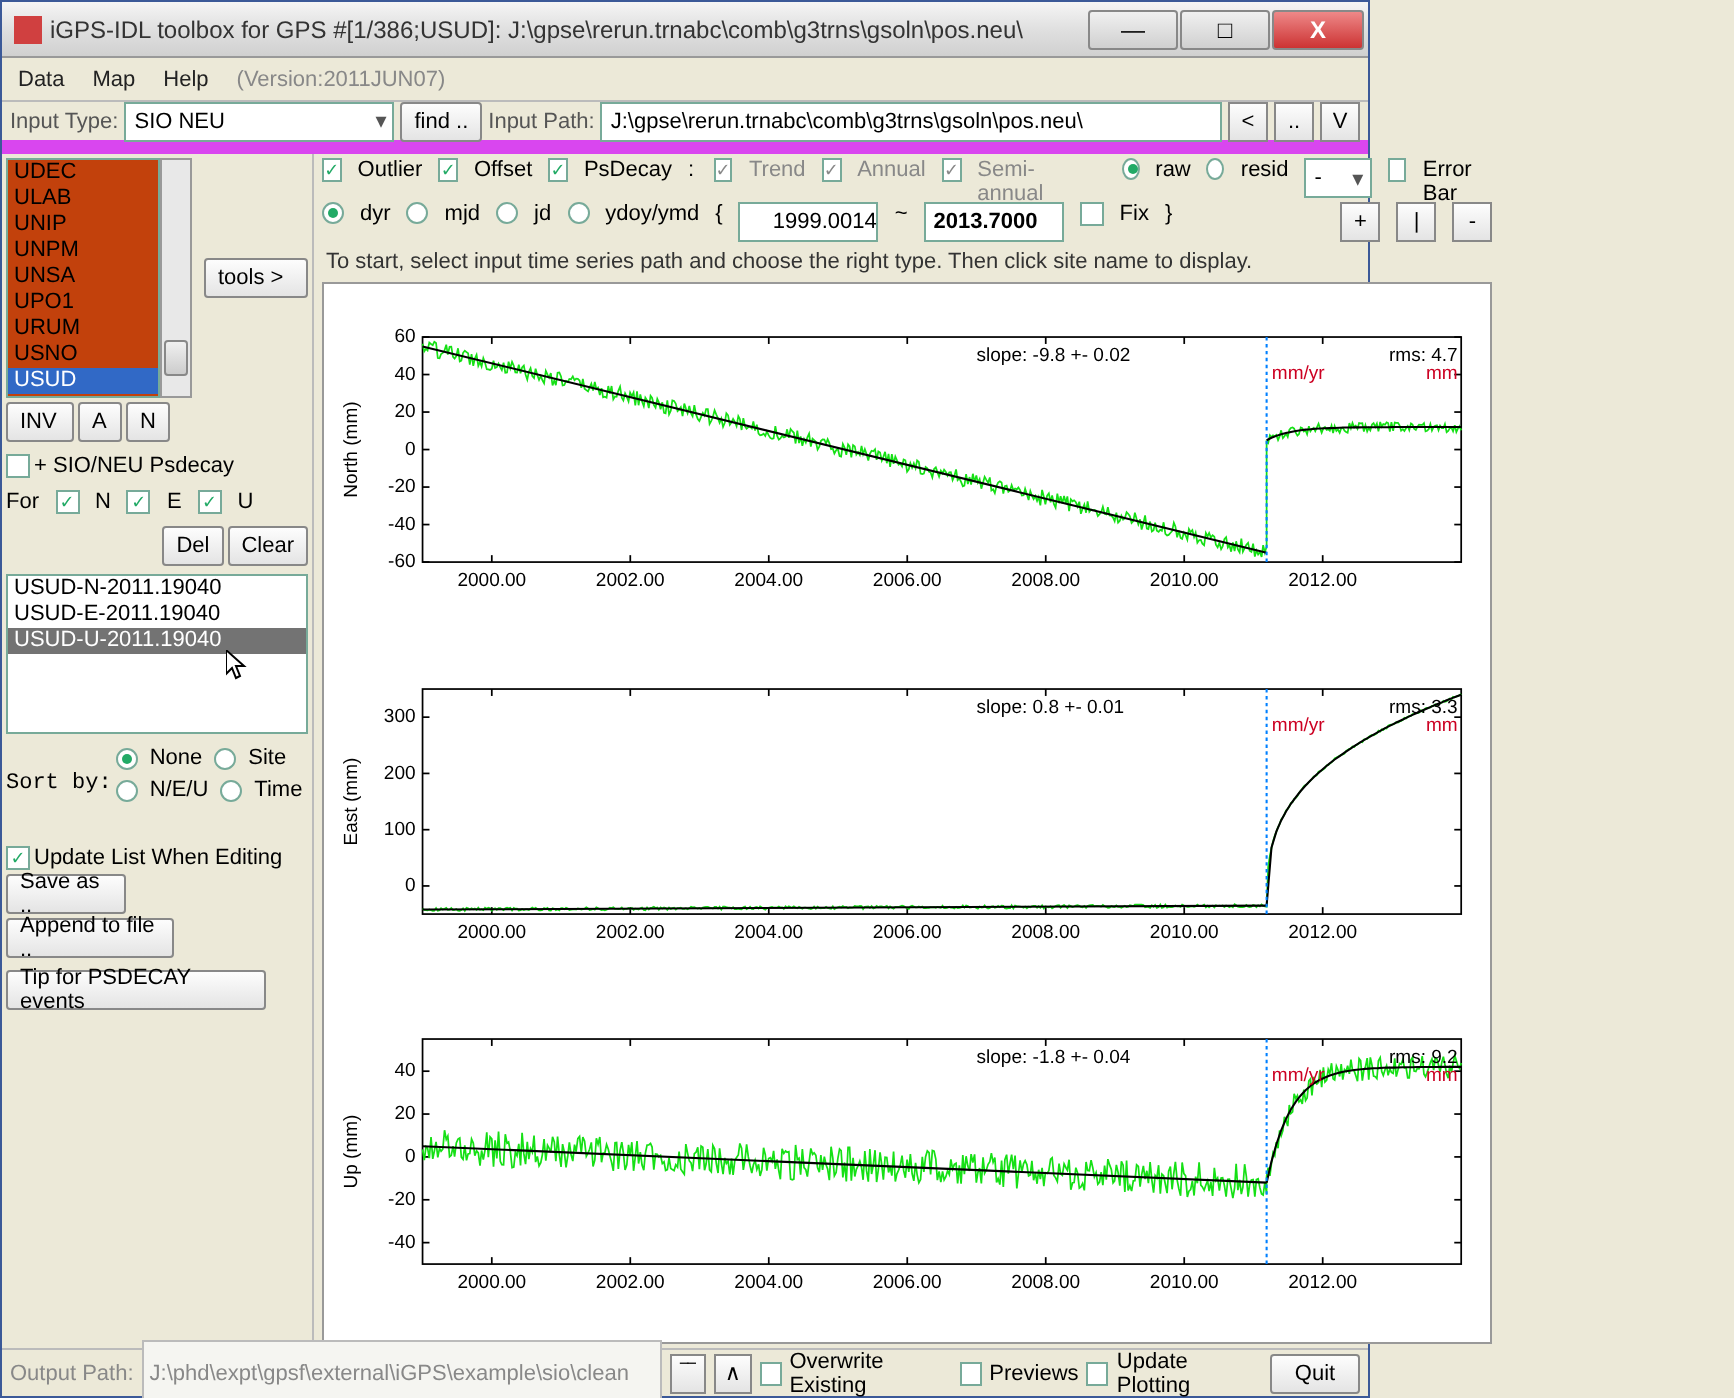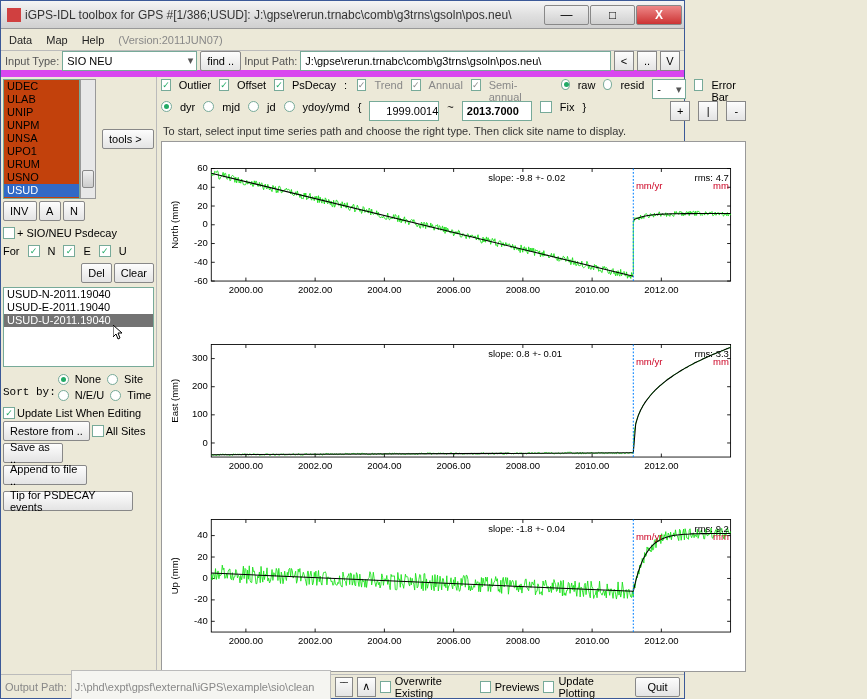--- a/index.html
+++ b/index.html
@@ -152,28 +152,23 @@
               <span>Site</span>
           </div>
           <div class="row" style="gap:6px;">
             <span class="rad"></span>
               <span>N/E/U</span>
             <span class="rad"></span>
               <span>Time</span>
           </div>
         </div>
       </div>
-      <div class="row" style="margin-top:4px;">
+      <div class="row" style="margin-top:20px;">
         <span class="chk on"></span>
         <span>Update List When Editing</span>
-      </div>
-      <div class="row">
-        <div class="btn">Restore from ..</div>
-        <span class="chk"></span>
-        <span>All Sites</span>
       </div>
       <div class="btn" style="width:60px;">Save as ..</div>
       <div class="btn" style="width:84px;">Append to file ..</div>
       <div class="btn" style="width:130px;margin-top:4px;">Tip for PSDECAY events</div>
     </div>
 
     <div class="content">
       <div class="opts-row">
         <span class="chk on"></span>
           <span>Outlier</span>

